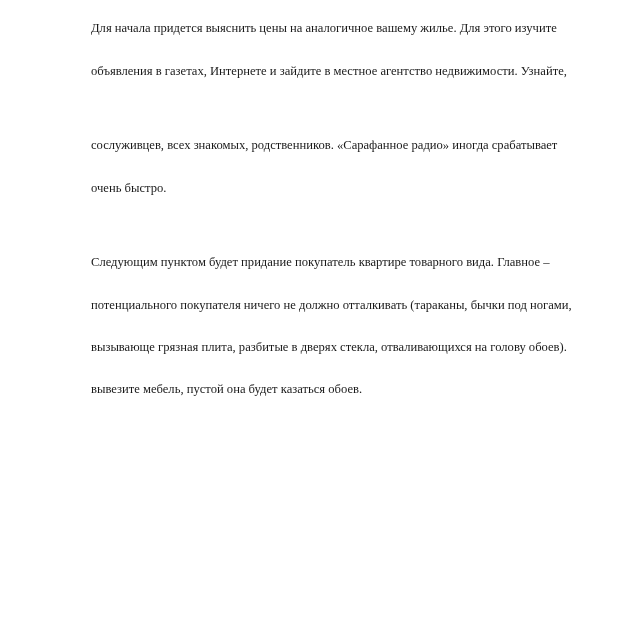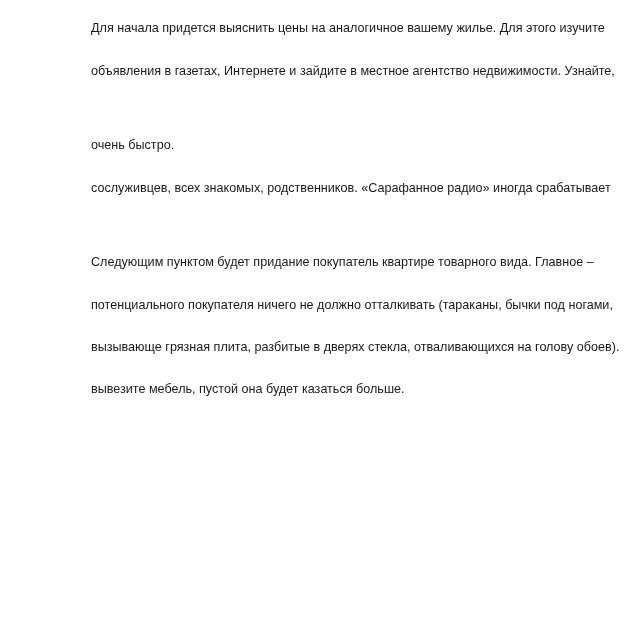--- a/index.html
+++ b/index.html
@@ -3,37 +3,37 @@
 <meta charset="utf-8">
 <style>
   html, body { margin: 0; padding: 0; background: #ffffff; }
   body { width: 640px; height: 640px; overflow: hidden; position: relative; }
   .page {
     position: absolute; left: 91px; top: -3px; width: 520px;
     font-family: "Liberation Sans", sans-serif;
     font-size: 12.6px; line-height: 21.2px; color: #1a1a1a;
   }
   .para { margin: 0 0 11px 0; white-space: pre-line; }
-  .para-line { display: block; white-space: nowrap; }
+  .para-line { display: block; white-space: nowrap; font-family: Liberation Serif, serif; }
 </style>
 </head>
 <body>
 
 <div class="page">
 
   <p class="para">
     <span class="para-line">Для начала придется выяснить цены на аналогичное вашему жилье. Для этого изучите</span>
     <span class="para-line">объявления в газетах,  Интернете и зайдите в местное агентство недвижимости. Узнайте,</span>
   </p>
 
   <p class="para">
+    <span class="para-line">сослуживцев, всех знакомых, родственников. «Сарафанное радио» иногда срабатывает</span>
     <span class="para-line">очень быстро.</span>
-    <span class="para-line">сослуживцев, всех знакомых, родственников. «Сарафанное радио» иногда срабатывает</span>
   </p>
 
   <p class="para">
     <span class="para-line">Следующим пунктом будет придание покупатель квартире товарного вида. Главное –</span>
     <span class="para-line">потенциального покупателя ничего не должно отталкивать (тараканы, бычки под ногами,</span>
     <span class="para-line">вызывающе грязная плита, разбитые в дверях стекла, отваливающихся на голову обоев).</span>
-    <span class="para-line">вывезите мебель, пустой она будет казаться больше.</span>
+    <span class="para-line">вывезите мебель, пустой она будет казаться обоев.</span>
   </p>
 
 </div>
 
 </body></html>

